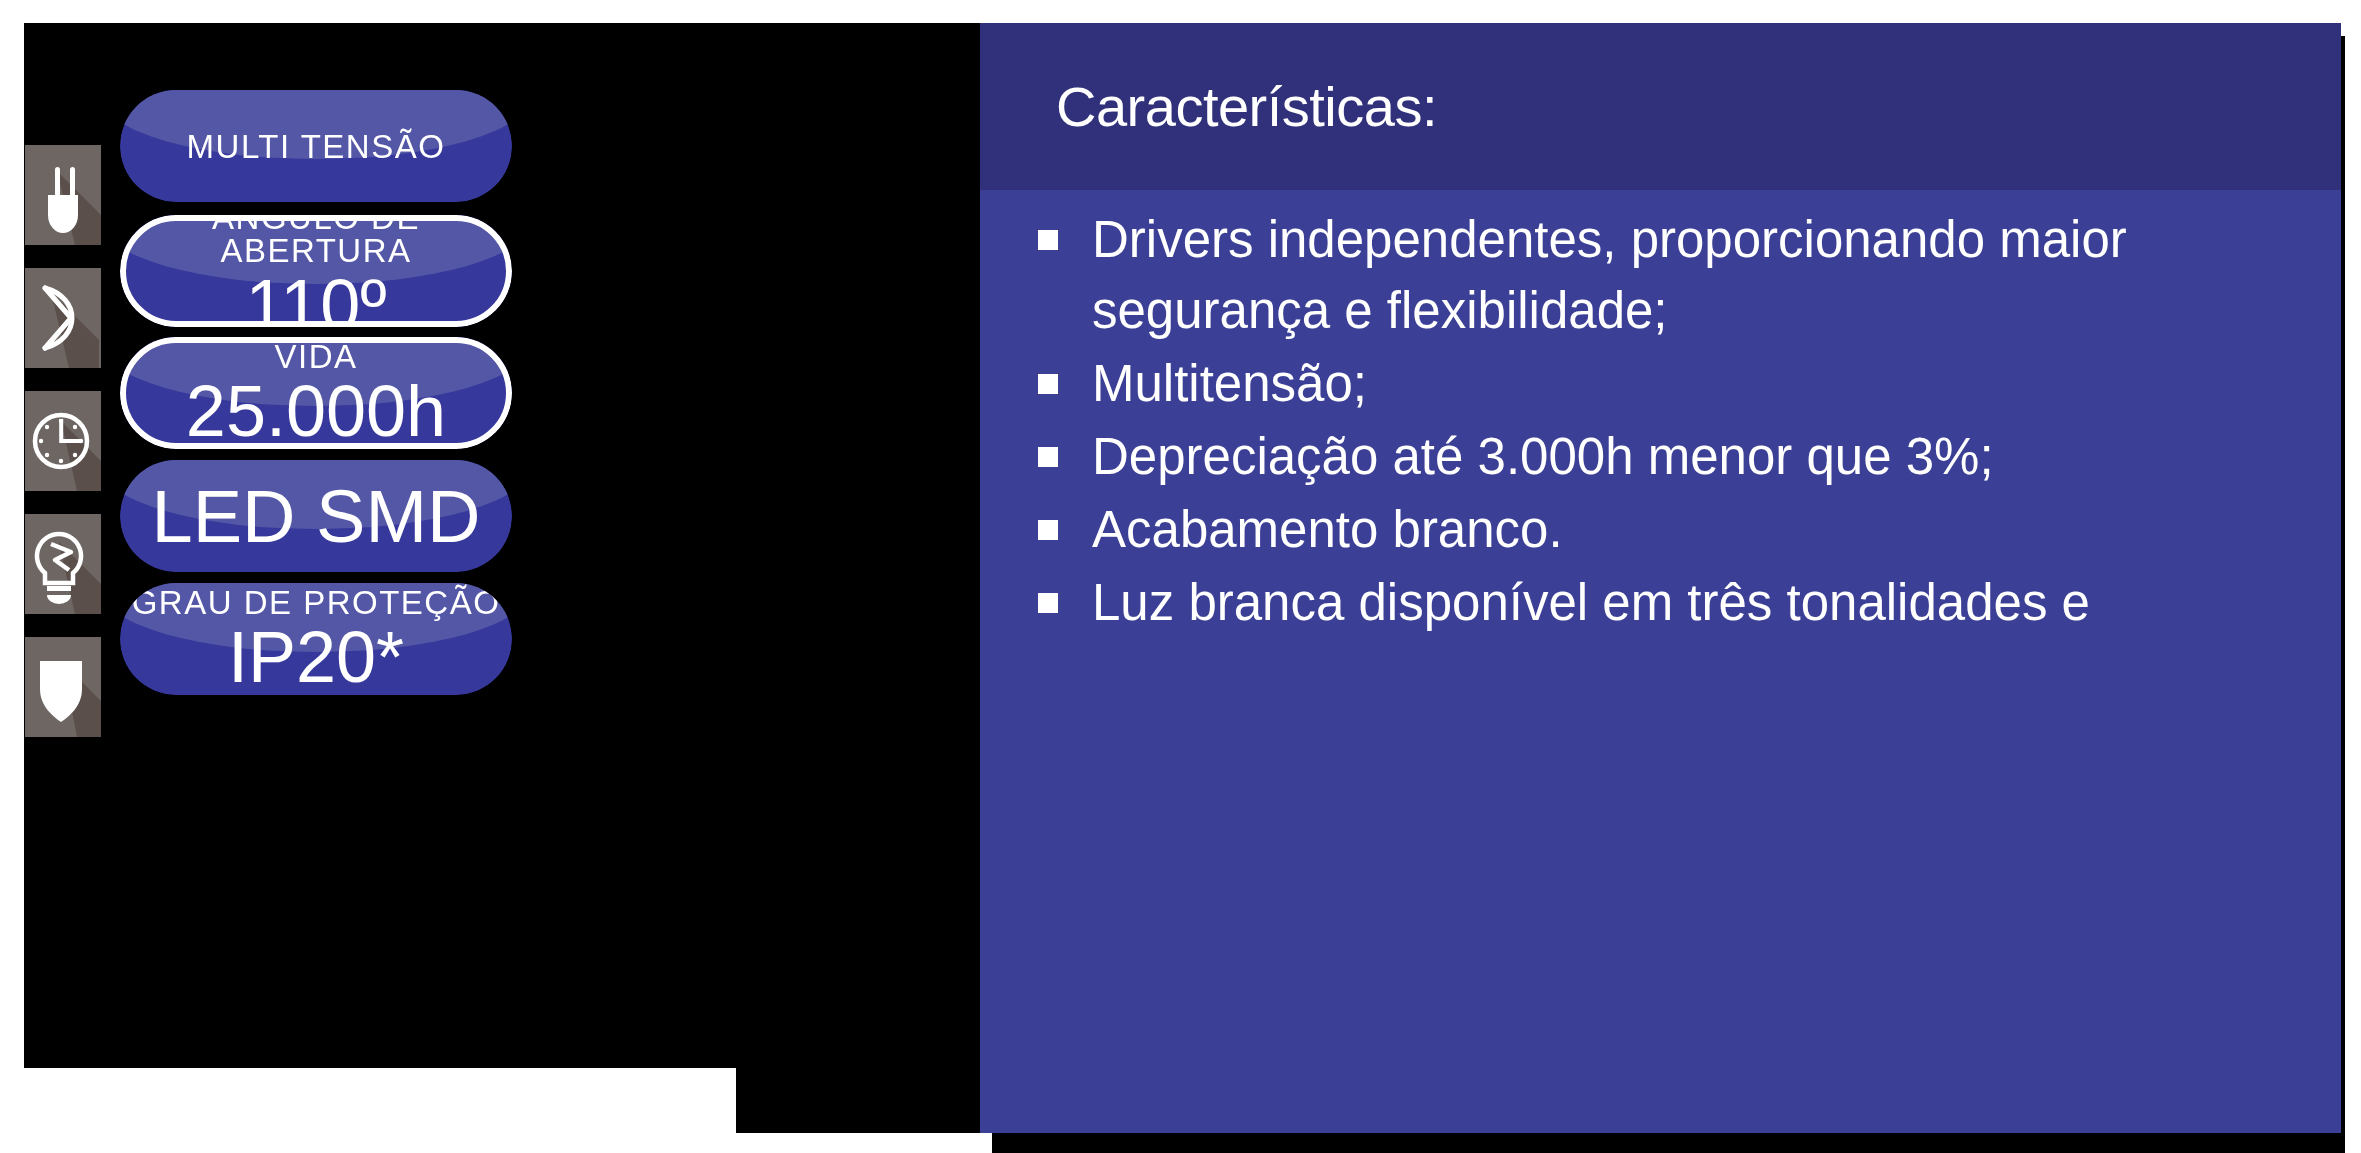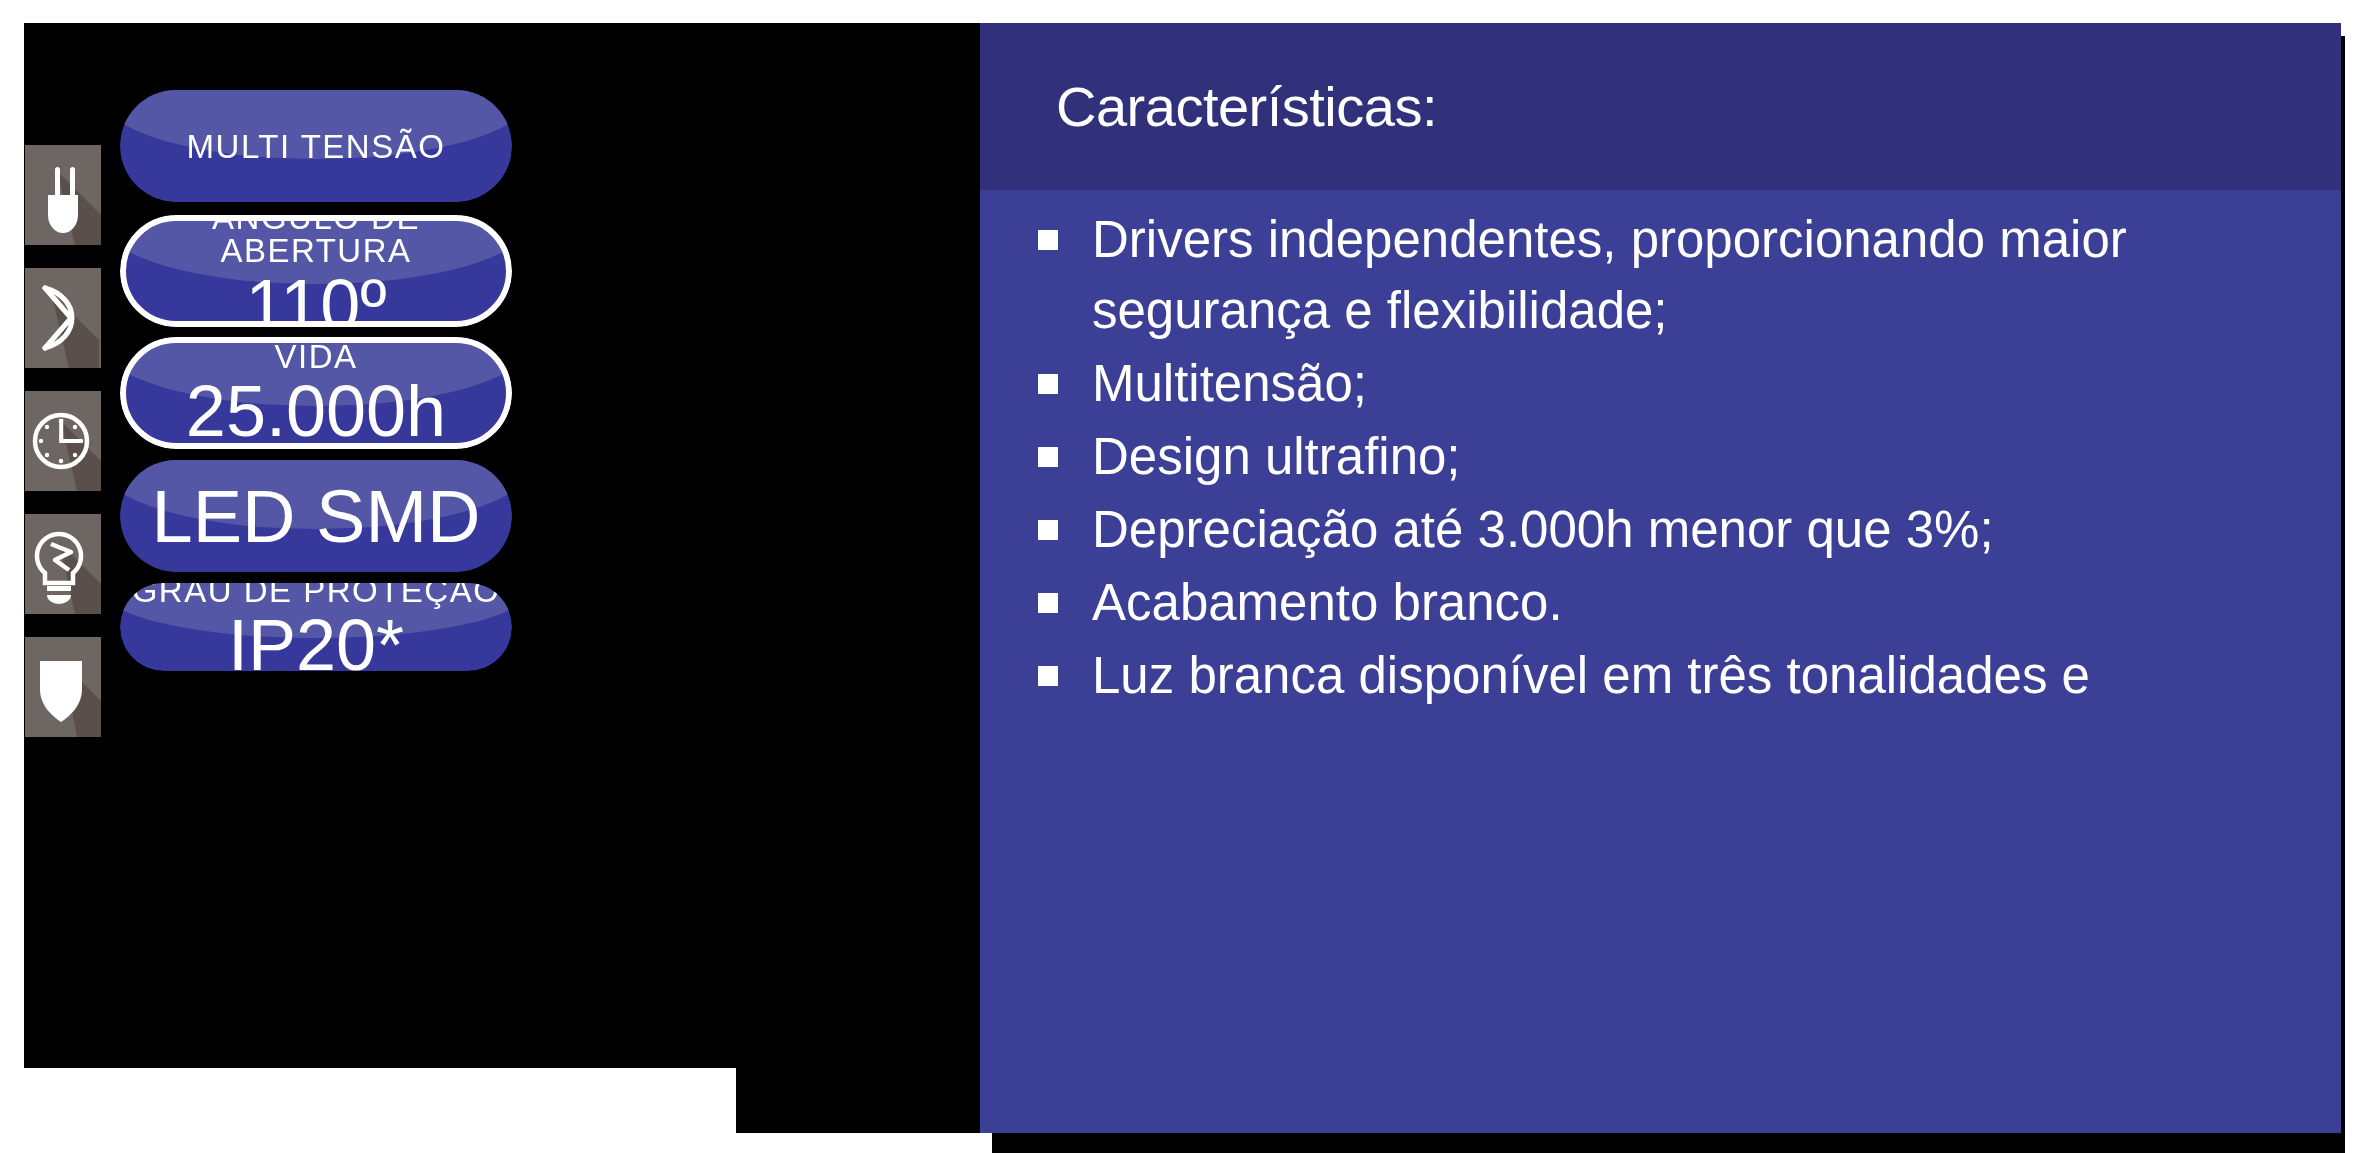--- a/index.html
+++ b/index.html
@@ -136,21 +136,21 @@
   </div>
 
   <div class="pill" style="left:120px;top:460px;width:392px;height:112px;">
     <div class="base"></div>
     <div class="gloss"></div>
     <div class="txt">
       <span class="val val-only">LED SMD</span>
     </div>
   </div>
 
-  <div class="pill" style="left:120px;top:583px;width:392px;height:88px;">
+  <div class="pill" style="left:120px;top:583px;width:392px;height:112px;">
     <div class="base"></div>
     <div class="gloss"></div>
     <div class="txt">
       <span class="cap">GRAU DE PROTEÇÃO</span>
       <span class="val">IP20*</span>
     </div>
   </div>
 
   <div id="right-shadow"></div>
   <div id="right-panel">
@@ -161,24 +161,20 @@
       <div class="feat">
         <span class="bullet"></span>
         <span class="label">Drivers independentes, proporcionando maior segurança e flexibilidade;</span>
       </div>
       <div class="feat">
         <span class="bullet"></span>
         <span class="label">Multitensão;</span>
       </div>
       <div class="feat">
         <span class="bullet"></span>
-        <span class="label">Design ultrafino;</span>
-      </div>
-      <div class="feat">
-        <span class="bullet"></span>
         <span class="label">Depreciação até 3.000h menor que 3%;</span>
       </div>
       <div class="feat">
         <span class="bullet"></span>
         <span class="label">Acabamento branco.</span>
       </div>
       <div class="feat">
         <span class="bullet"></span>
         <span class="label">Luz branca disponível em três tonalidades e</span>
       </div>

